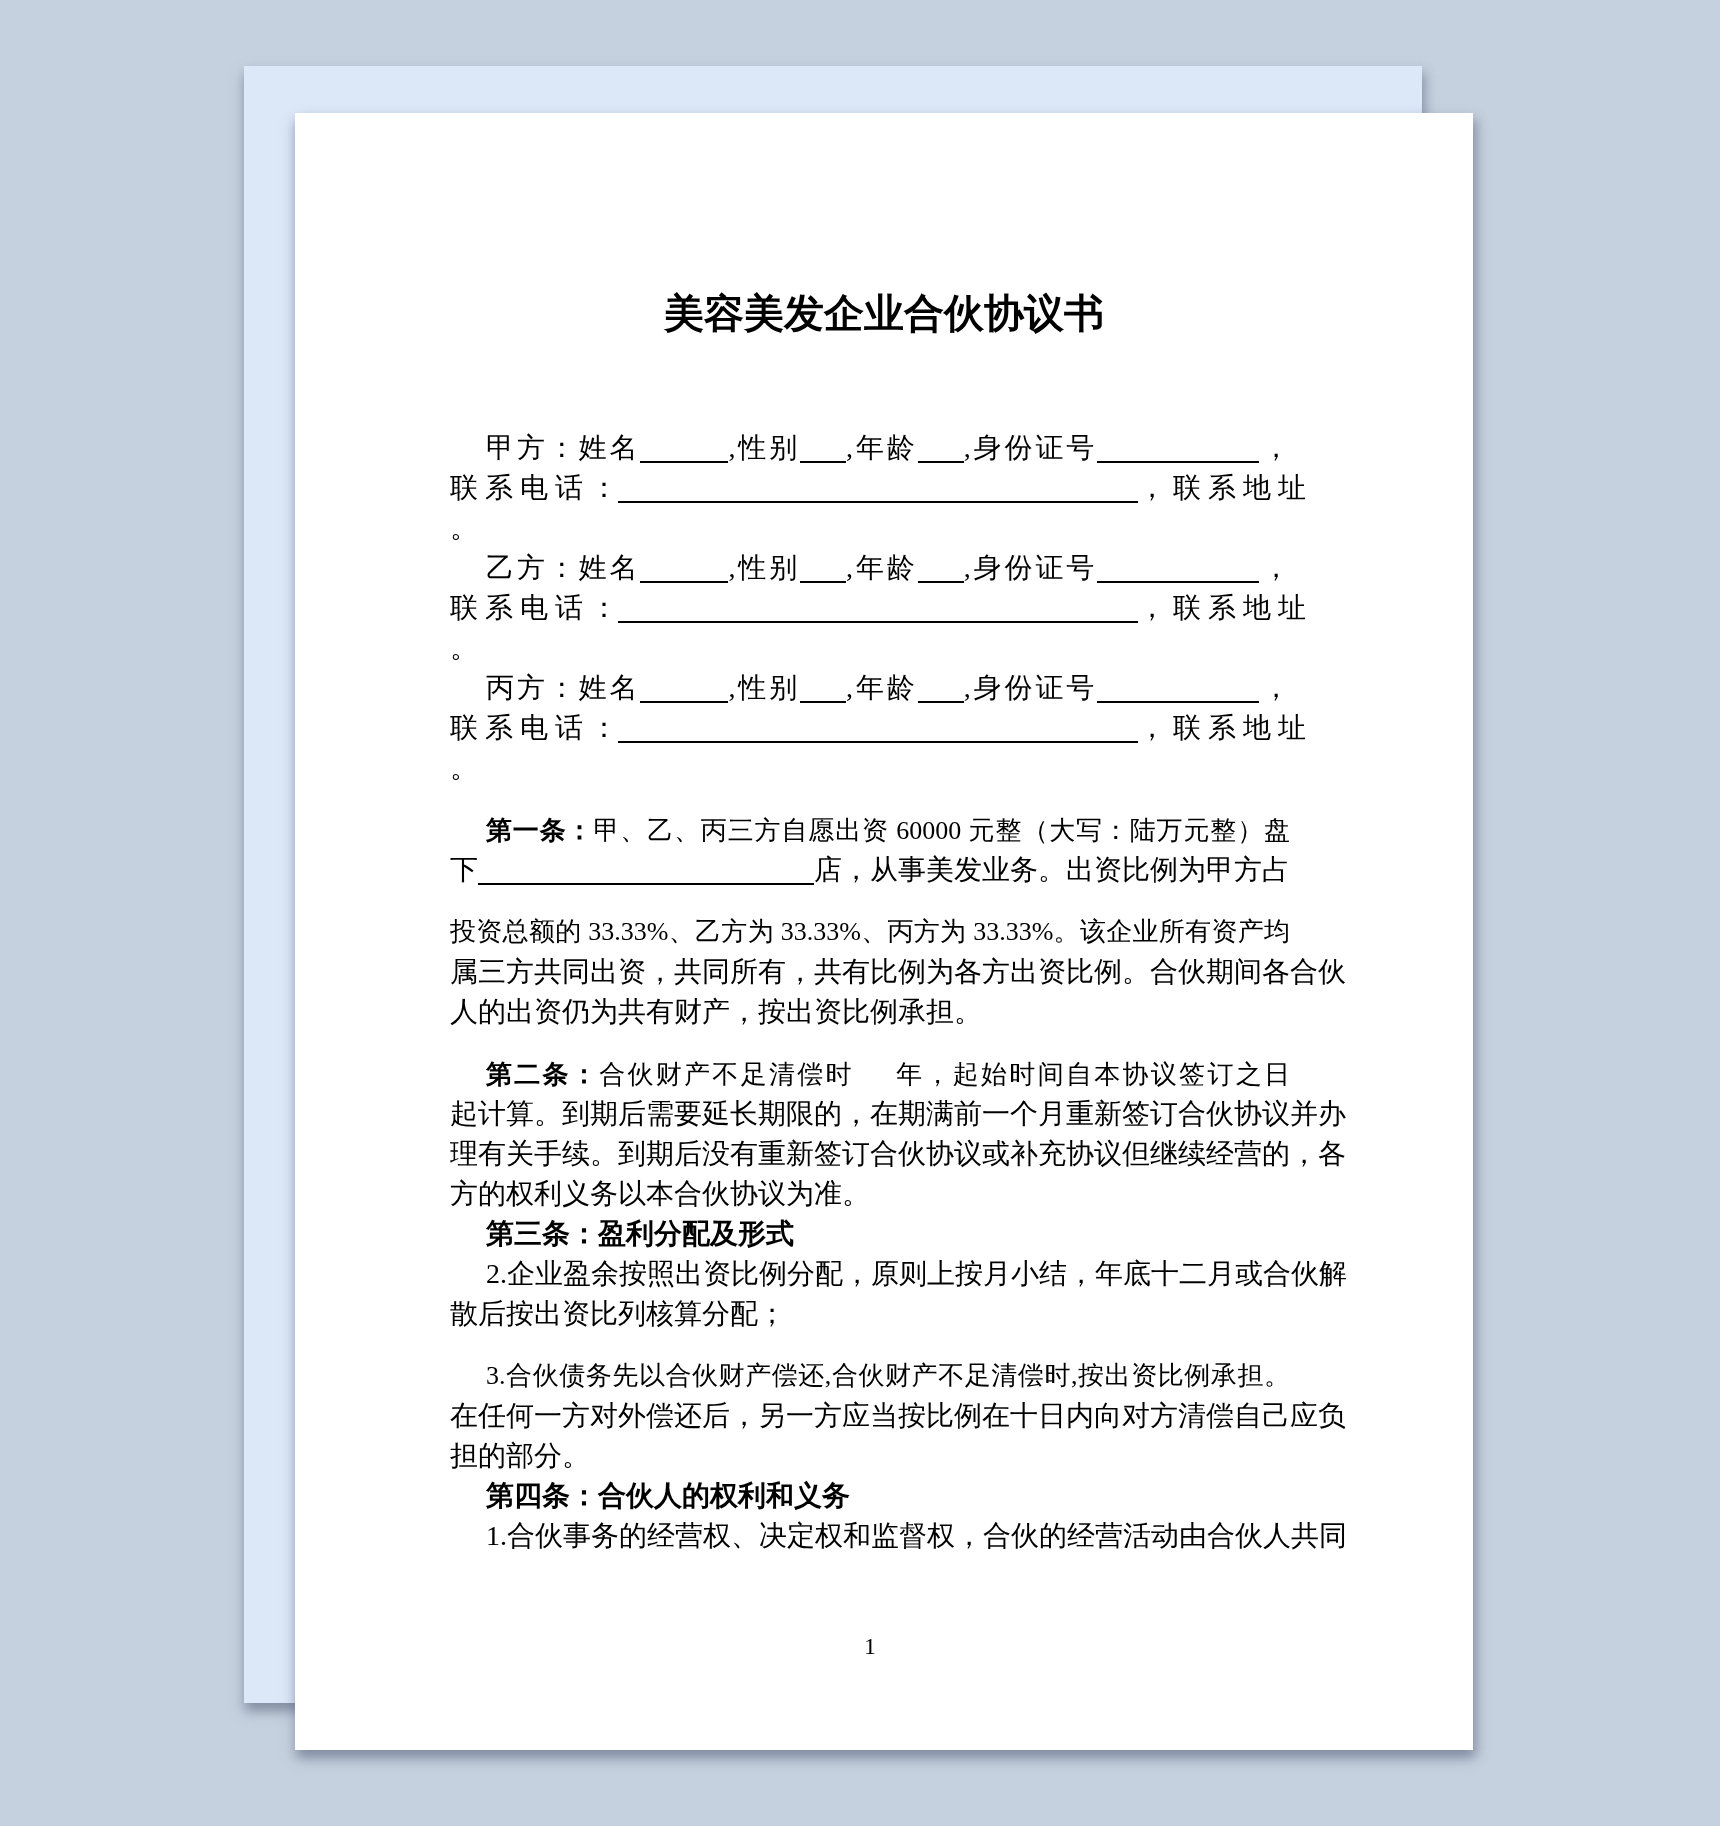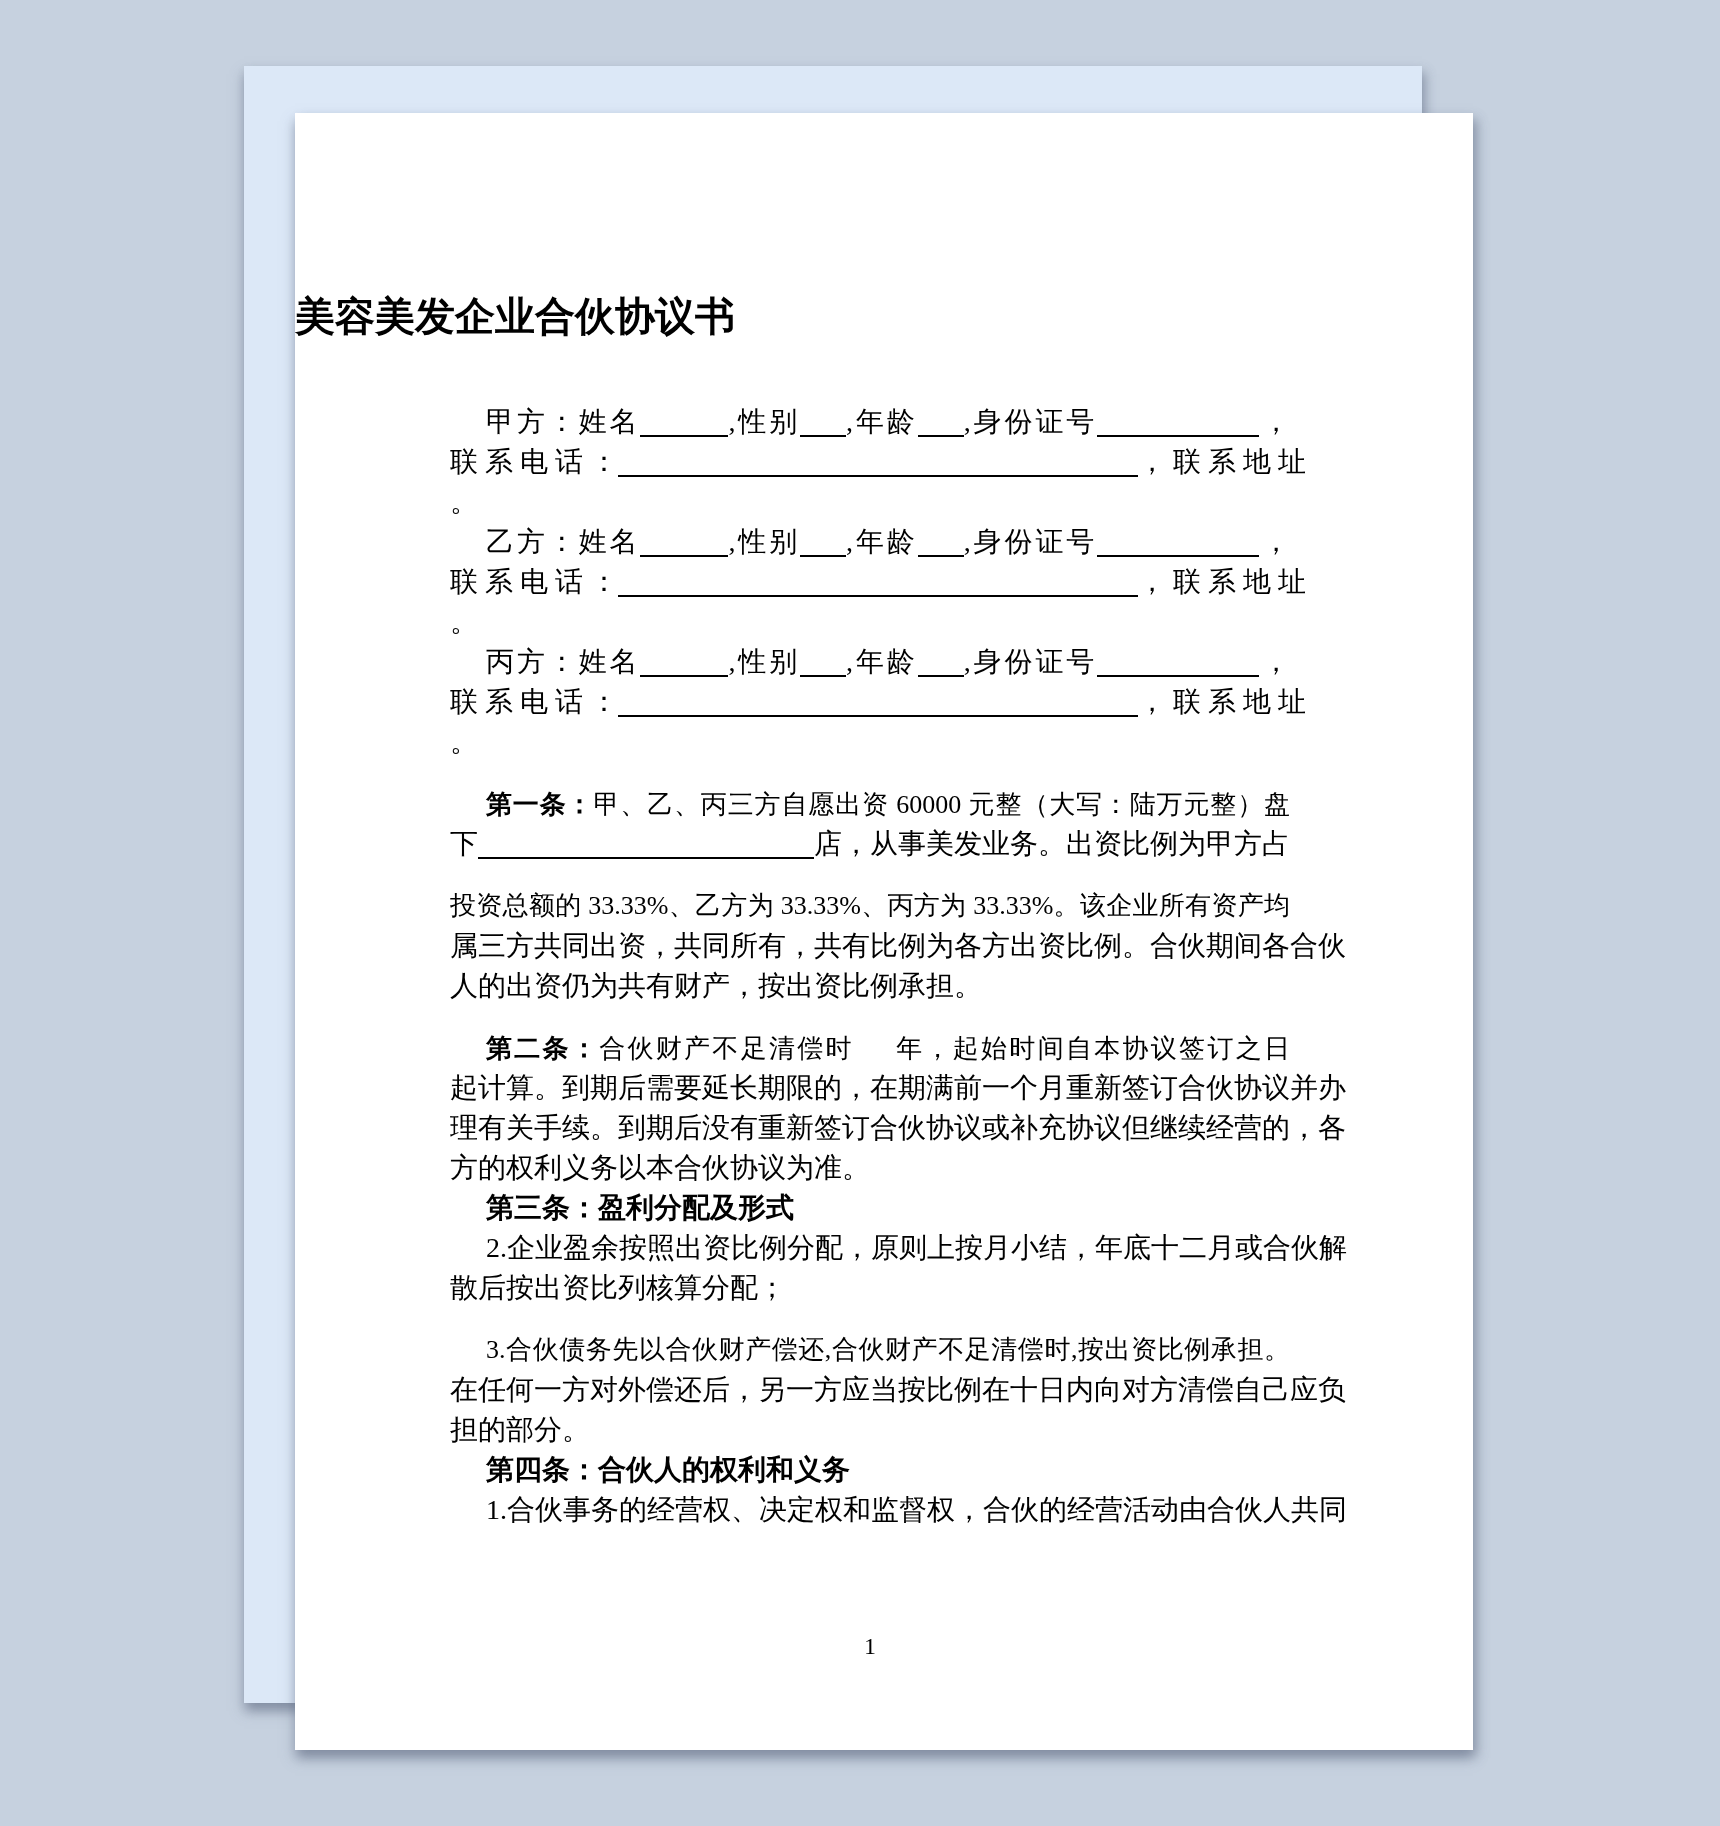--- a/index.html
+++ b/index.html
@@ -18,25 +18,25 @@
     box-shadow:0 8px 12px rgba(100,112,135,.55), 4px 6px 10px rgba(100,112,135,.30);
   }
   .page-sheet{
     position:absolute;left:295px;top:113px;width:1178px;height:1637px;
     background:var(--page);
     box-shadow:0 8px 12px rgba(100,112,135,.55), 5px 6px 10px rgba(100,112,135,.35);
     overflow:hidden;
   }
   .doc-title{
     position:absolute;left:0;top:178px;width:100%;height:52px;line-height:52px;
-    text-align:left;font-size:40px;font-weight:700;
-    font-family:Liberation Serif, serif;
+    text-align:center;font-size:40px;font-weight:700;
+    font-family:Liberation Mono, monospace;
   }
   .doc-body{
-    position:absolute;left:155px;top:289px;width:840px;
+    position:absolute;left:155px;top:315px;width:840px;
     font-size:28px;line-height:40px;
   }
   .line{
     height:40px;line-height:40px;white-space:nowrap;text-align:left;
   }
   .line.justify{text-align:justify;text-align-last:justify;text-justify:inter-character;}
   .line.indent{text-indent:36px;}
   .line.small{font-size:26px;margin-top:22px;}
   .line .bold{font-weight:700;font-family:"Liberation Sans","DejaVu Sans",sans-serif;}
   .line.heading{font-weight:700;font-family:"Liberation Sans","DejaVu Sans",sans-serif;}

